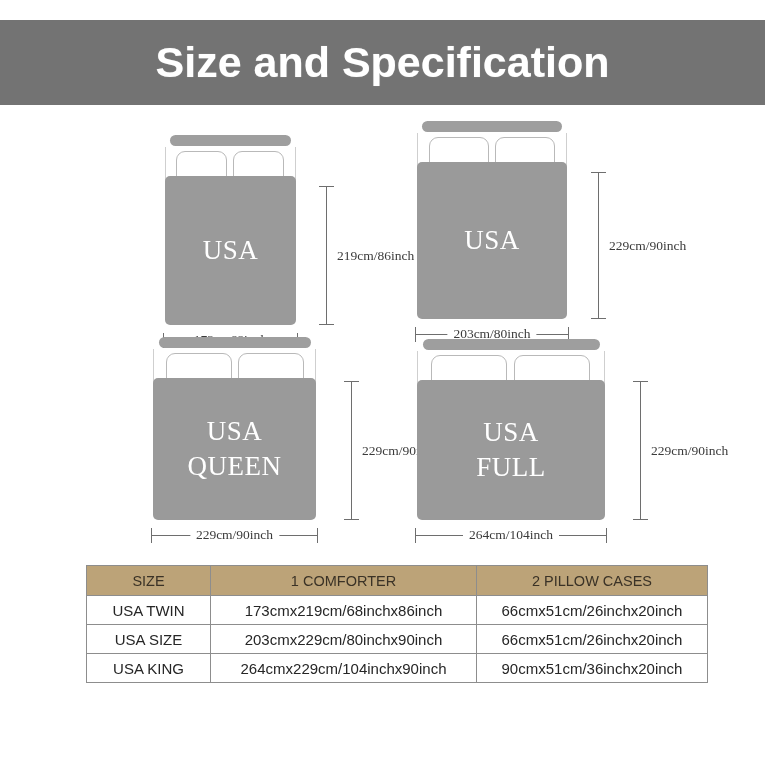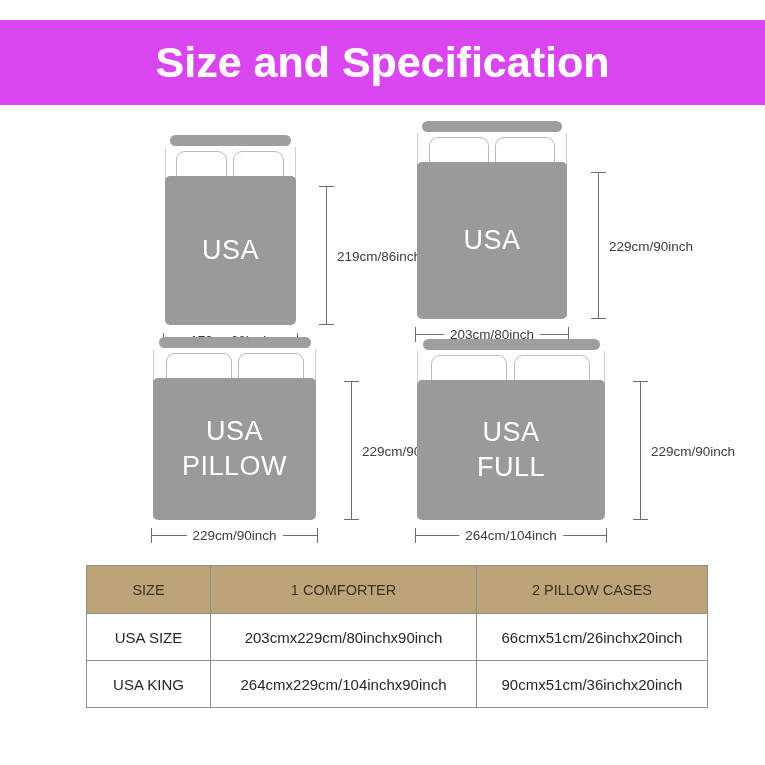--- a/index.html
+++ b/index.html
@@ -7,34 +7,34 @@
     width:765px;height:765px;
     background:#ffffff;
     font-family:"Liberation Sans", sans-serif;
     overflow:hidden;
     position:relative;
   }
 
   
   #banner{
     position:absolute;left:0;top:20px;width:765px;height:85px;
-    background:#d946ef;
+    background:#737373;
     display:flex;align-items:center;justify-content:center;
   }
   #banner-title{
     color:#ffffff;
     font-family:"Liberation Sans", sans-serif;
     font-size:43px;font-weight:bold;
     letter-spacing:0px;
     line-height:1;
     text-shadow:0 0 1px rgba(255,255,255,.4);
   }
 
   
-  #diagrams{position:absolute;left:0;top:105px;width:765px;height:455px;}
+  #diagrams{position:absolute;left:0;top:105px;width:765px;height:455px;font-family:Liberation Serif, serif;}
   .bed-cell{position:absolute;}
 
   
   .bed{position:absolute;left:0;top:0;}
   .headboard{
     position:absolute;left:0;top:0;height:11px;
     background:#9e9e9e;border-radius:6px;
   }
   .sheet{
     position:absolute;
@@ -115,21 +115,21 @@
     border-collapse:collapse;
     table-layout:fixed;
   }
   #spec-table td{
     border:1px solid #8d8d8d;
     height:28px;
     text-align:center;
     vertical-align:middle;
     font-size:15px;
     color:#262626;
-    padding:9px 2px;
+    padding:0 2px;
     white-space:nowrap;
   }
   #spec-table thead td{
     background:#bca378;
     color:#3a3226;
     font-size:14.5px;
     height:29px;
   }
   .col-size{width:119px;}
   .col-comf{width:261px;}
@@ -193,21 +193,21 @@
   </div>
 
   <div class="bed-cell" style="left:153px;top:232px;width:290px;height:220px;">
     <div class="bed" style="width:163px;height:183px;">
       <div class="headboard" style="left:6px;top:0;width:152px;"></div>
       <div class="sheet" style="left:0;top:12px;width:163px;height:36px;"></div>
       <div class="pillow" style="left:13px;top:16px;width:66px;height:32px;"></div>
       <div class="pillow" style="left:85px;top:16px;width:66px;height:32px;"></div>
       <div class="comforter" style="left:0;top:41px;width:163px;height:142px;">
         <div class="lbl">USA</div>
-        <div class="lbl">PILLOW</div>
+        <div class="lbl">QUEEN</div>
       </div>
     </div>
     <div class="dim-v" style="left:183px;top:44px;width:30px;height:139px;">
       <div class="shaft"></div>
       <div class="cap top"></div>
       <div class="cap bot"></div>
       <div class="vlabel" style="left:100%;transform:translate(-6px,-50%);">229cm/90inch</div>
     </div>
     <div class="dim-h" style="left:-2px;top:189px;width:167px;height:18px;">
       <div class="shaft"></div>
@@ -247,20 +247,25 @@
 <table id="spec-table">
   <thead>
     <tr>
       <td class="col-size">SIZE</td>
       <td class="col-comf">1 COMFORTER</td>
       <td class="col-pill">2 PILLOW CASES</td>
     </tr>
   </thead>
   <tbody>
     <tr>
+      <td class="col-size">USA TWIN</td>
+      <td class="col-comf">173cmx219cm/68inchx86inch</td>
+      <td class="col-pill">66cmx51cm/26inchx20inch</td>
+    </tr>
+    <tr>
       <td class="col-size">USA SIZE</td>
       <td class="col-comf">203cmx229cm/80inchx90inch</td>
       <td class="col-pill">66cmx51cm/26inchx20inch</td>
     </tr>
     <tr>
       <td class="col-size">USA KING</td>
       <td class="col-comf">264cmx229cm/104inchx90inch</td>
       <td class="col-pill">90cmx51cm/36inchx20inch</td>
     </tr>
   </tbody>

